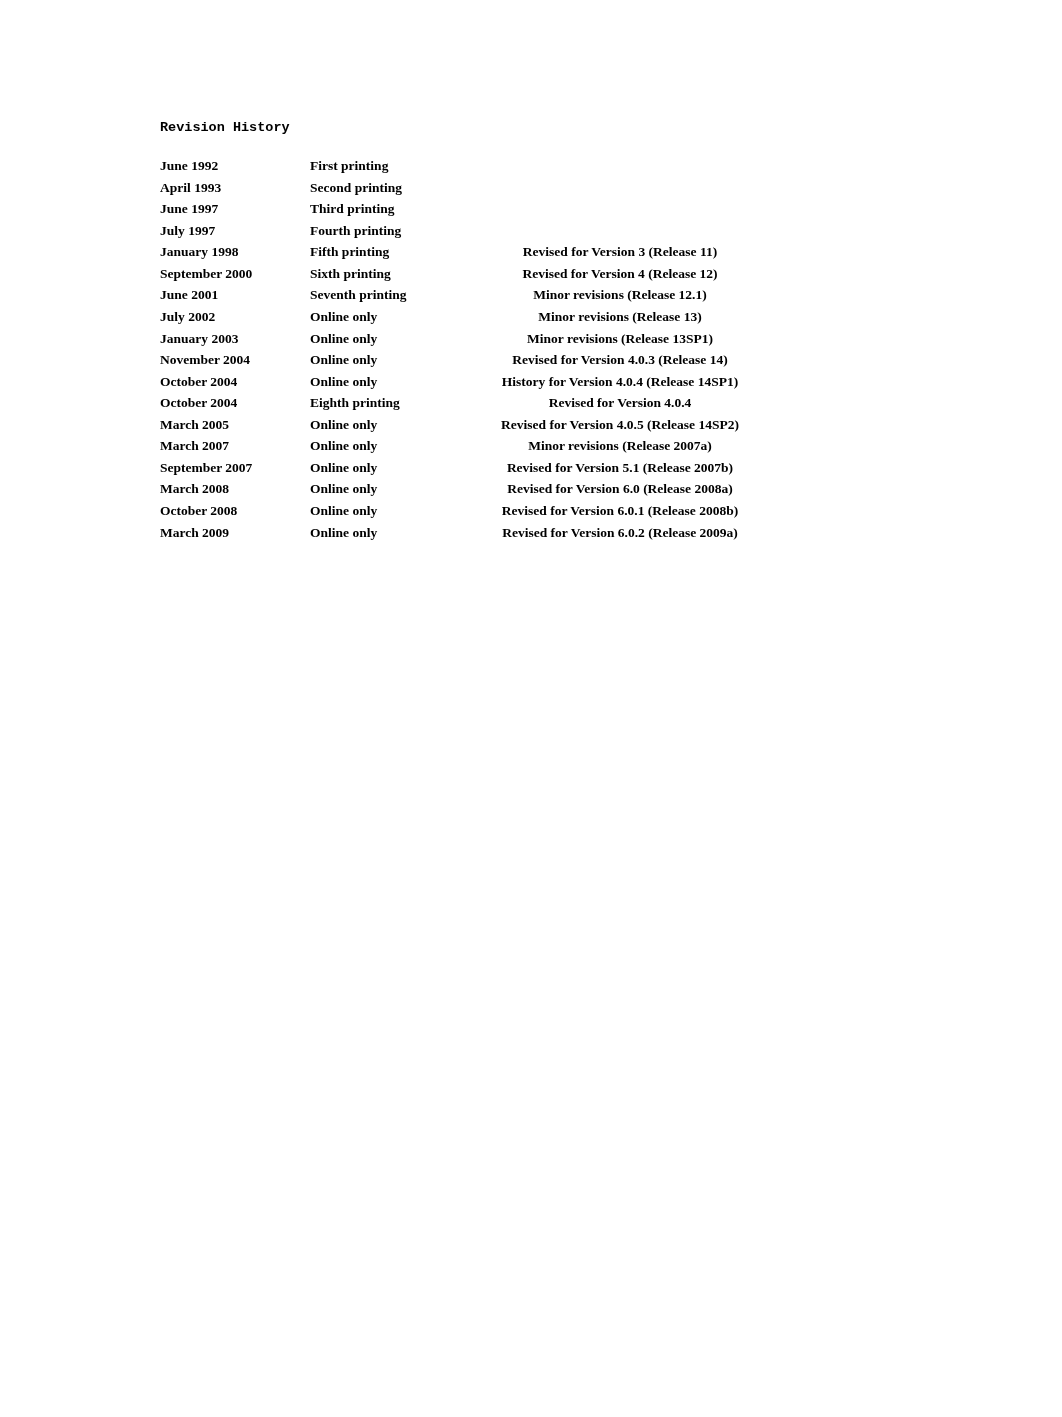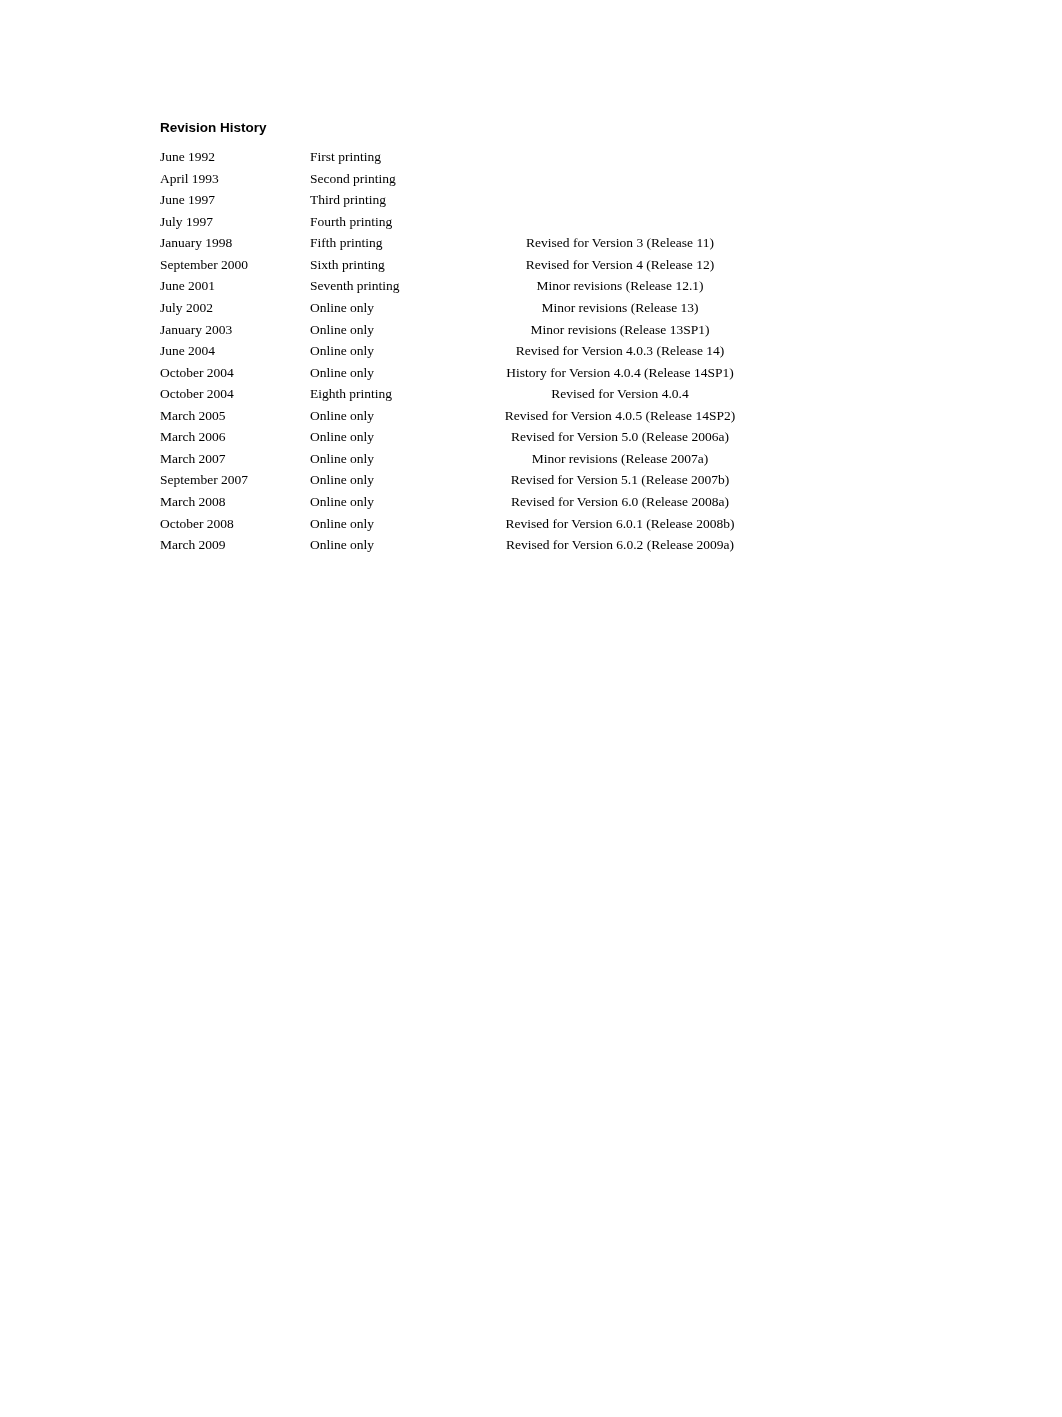--- a/index.html
+++ b/index.html
@@ -14,27 +14,28 @@
       font-size: 13.5px;
       color: #000000;
       width: 1062px;
       min-height: 1417px;
       padding: 120px 80px 80px 160px;
     }
 
     .section-title {
       font-weight: bold;
       font-size: 13.5px;
-      margin-bottom: 11px;
-      font-family: Liberation Sans, sans-serif;
+      margin-bottom: 20px;
+      font-family: Liberation Mono, monospace;
     }
 
     .revision-table {
       border-collapse: collapse;
       margin-top: 4px;
+      font-weight: bold;
     }
 
     .revision-table td {
       vertical-align: top;
       padding: 1px 0;
       white-space: nowrap;
       font-size: 13.5px;
       line-height: 1.45;
     }
 
@@ -100,43 +101,38 @@
           <td class="col-date">July 2002</td>
           <td class="col-printing">Online only</td>
           <td class="col-notes">Minor revisions (Release 13)</td>
         </tr>
         <tr>
           <td class="col-date">January 2003</td>
           <td class="col-printing">Online only</td>
           <td class="col-notes">Minor revisions (Release 13SP1)</td>
         </tr>
         <tr>
-          <td class="col-date">June 2004</td>
+          <td class="col-date">November 2004</td>
           <td class="col-printing">Online only</td>
           <td class="col-notes">Revised for Version 4.0.3 (Release 14)</td>
         </tr>
         <tr>
           <td class="col-date">October 2004</td>
           <td class="col-printing">Online only</td>
           <td class="col-notes">History for Version 4.0.4 (Release 14SP1)</td>
         </tr>
         <tr>
           <td class="col-date">October 2004</td>
           <td class="col-printing">Eighth printing</td>
           <td class="col-notes">Revised for Version 4.0.4</td>
         </tr>
         <tr>
           <td class="col-date">March 2005</td>
           <td class="col-printing">Online only</td>
           <td class="col-notes">Revised for Version 4.0.5 (Release 14SP2)</td>
-        </tr>
-        <tr>
-          <td class="col-date">March 2006</td>
-          <td class="col-printing">Online only</td>
-          <td class="col-notes">Revised for Version 5.0 (Release 2006a)</td>
         </tr>
         <tr>
           <td class="col-date">March 2007</td>
           <td class="col-printing">Online only</td>
           <td class="col-notes">Minor revisions (Release 2007a)</td>
         </tr>
         <tr>
           <td class="col-date">September 2007</td>
           <td class="col-printing">Online only</td>
           <td class="col-notes">Revised for Version 5.1 (Release 2007b)</td>

